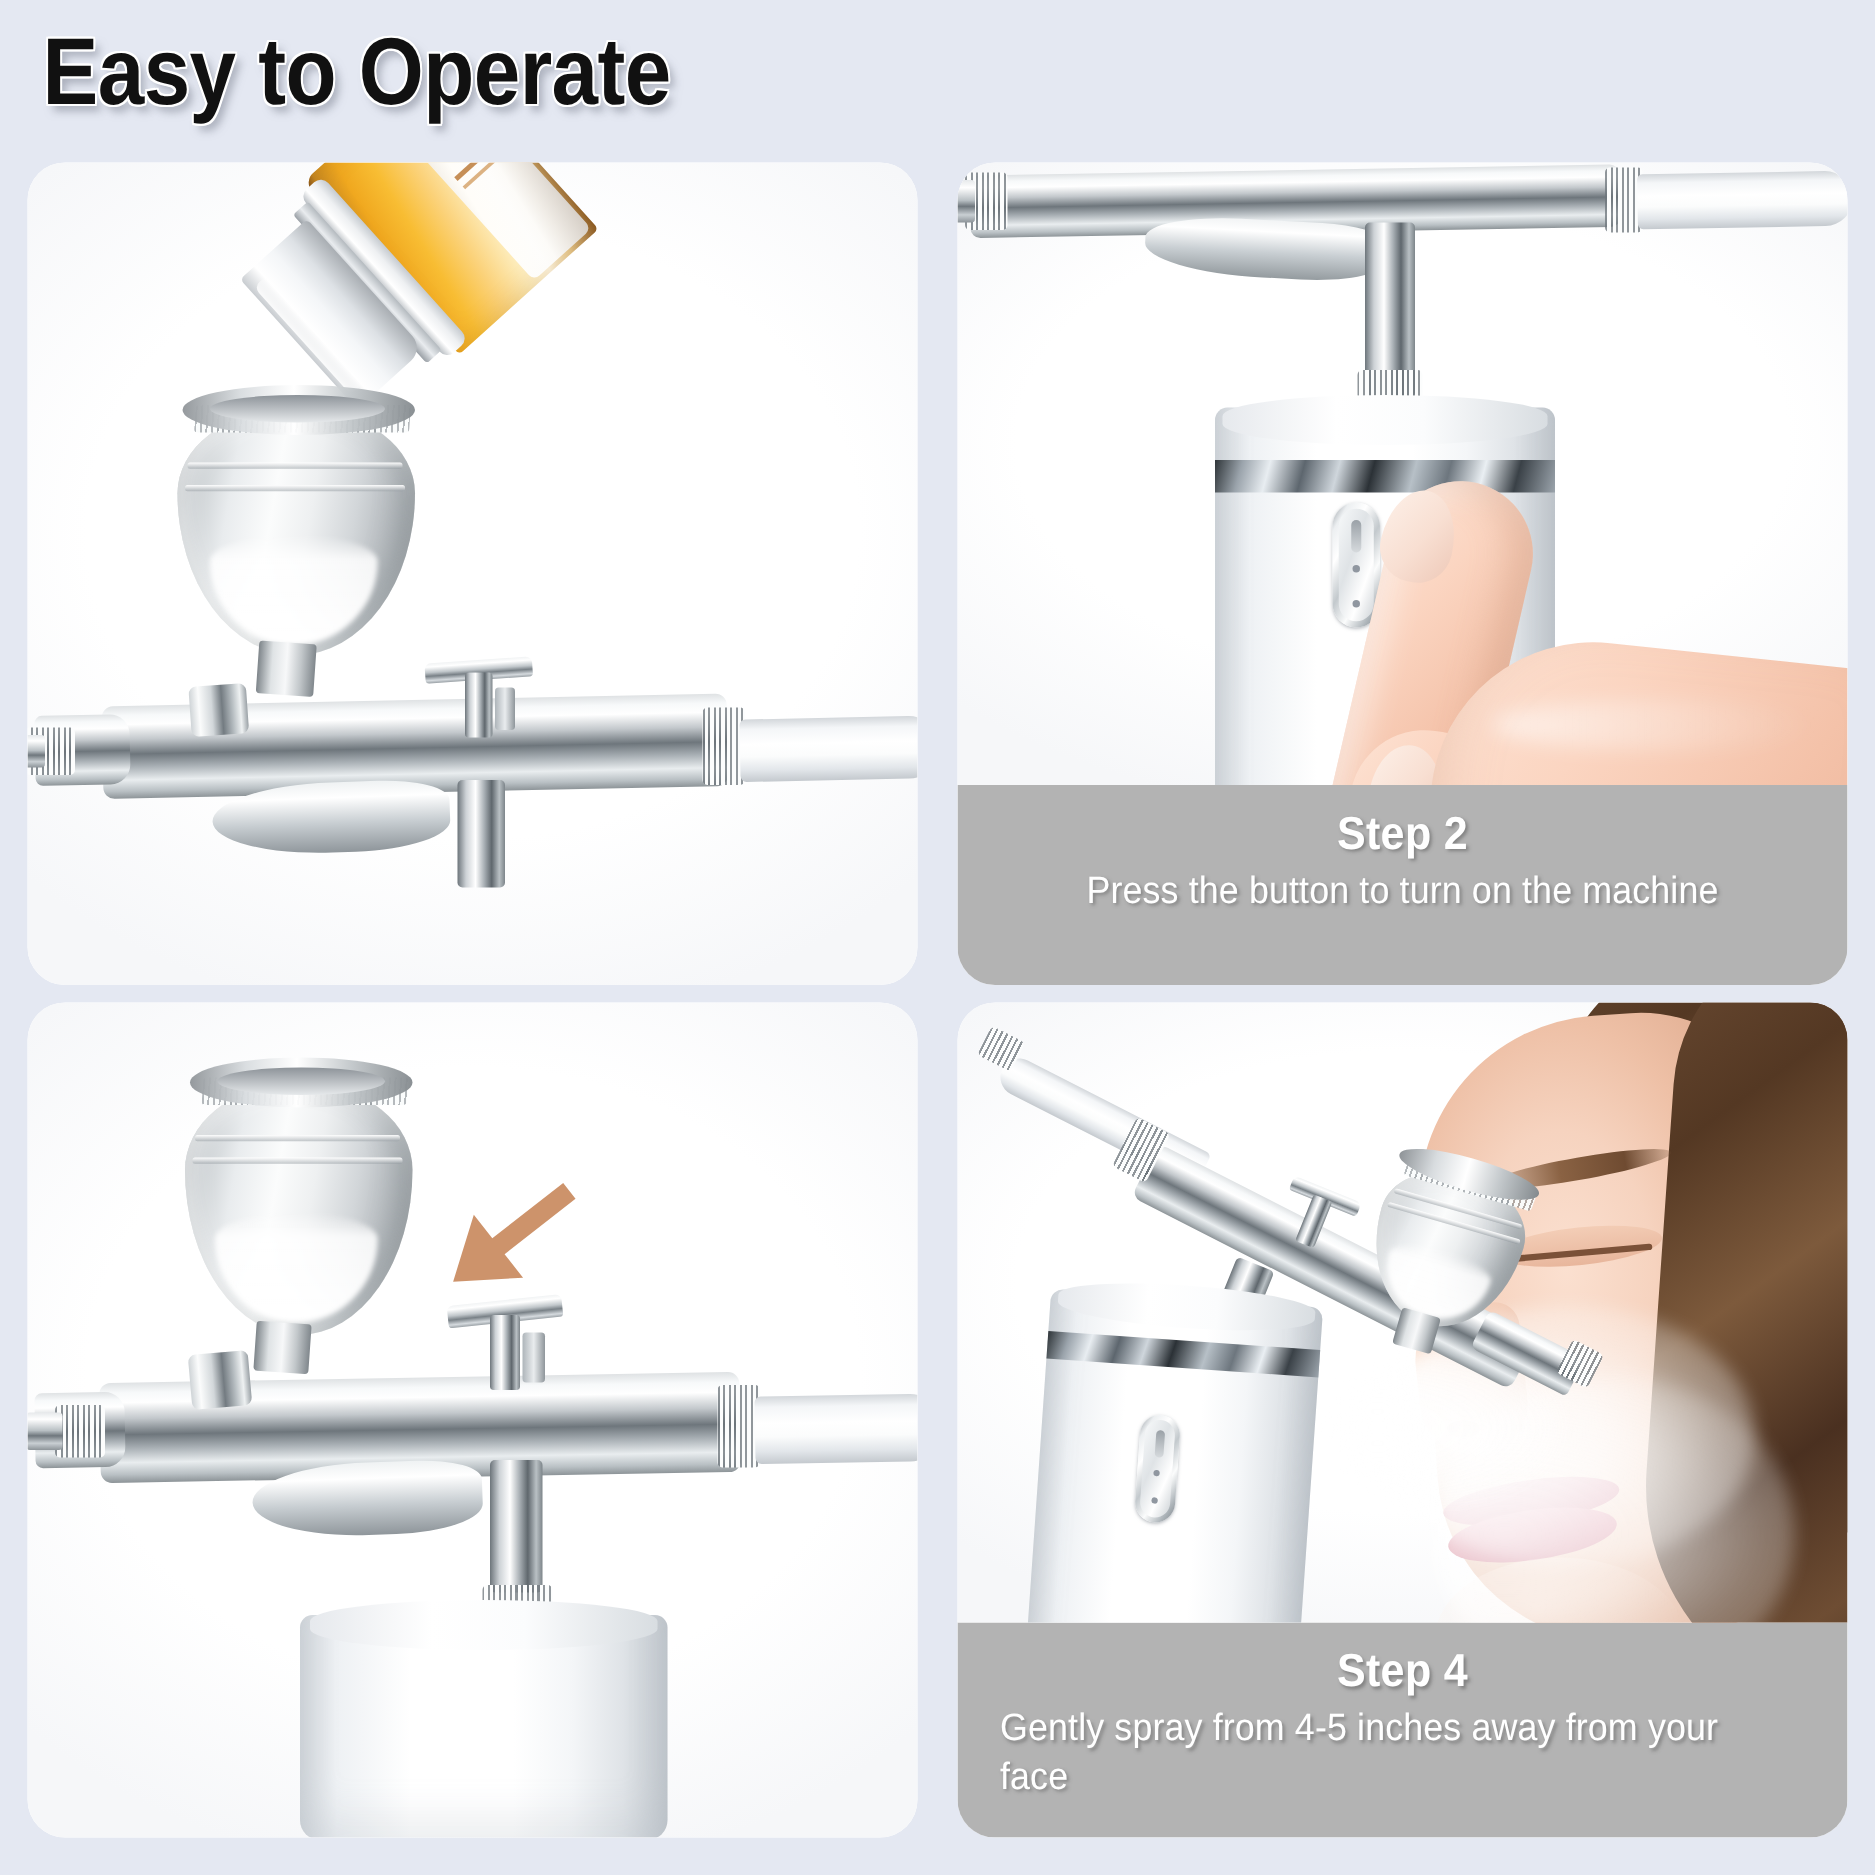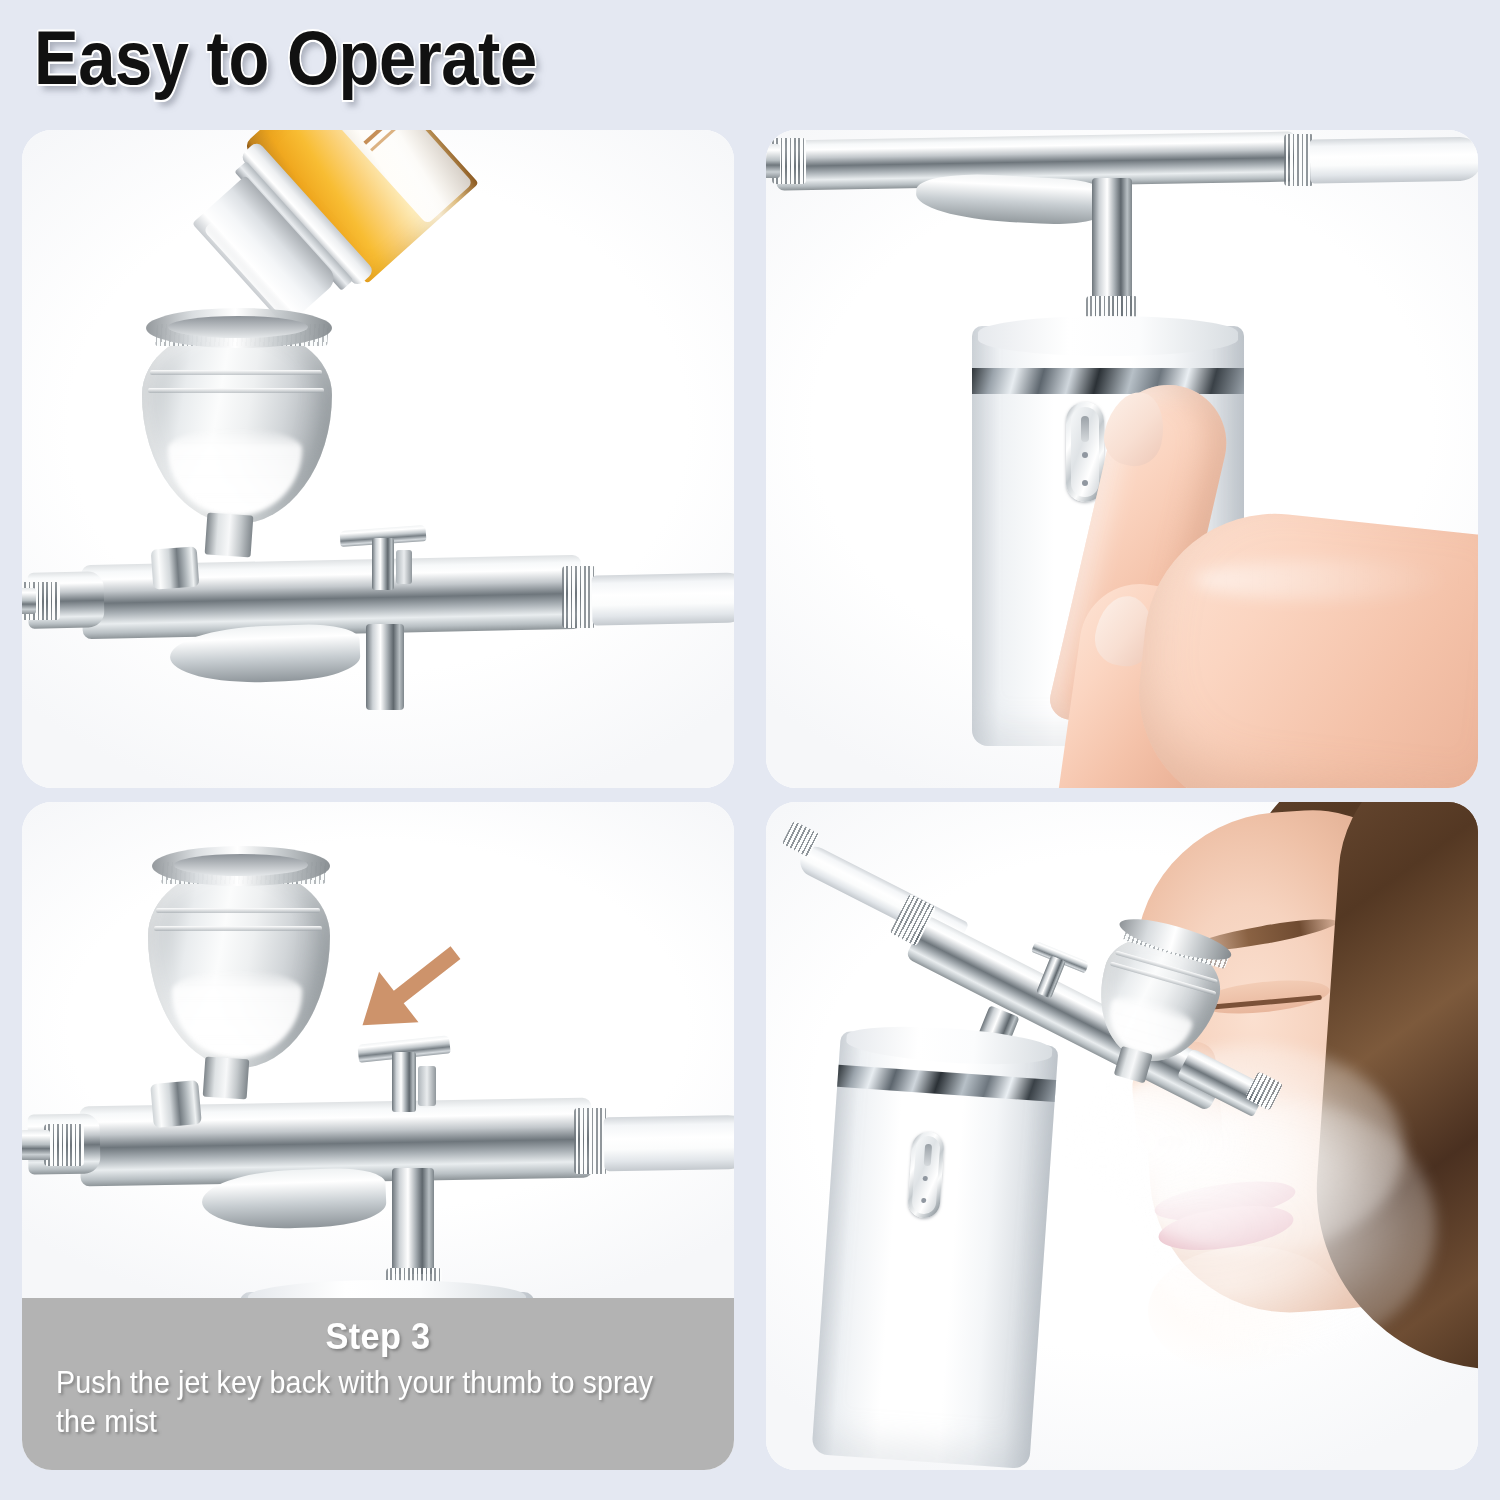--- a/index.html
+++ b/index.html
@@ -346,20 +346,24 @@
           <div class="abs nail" style="left:22px; top:22px; width:58px; height:74px; transform:rotate(13deg);"></div>
 
           <div class="abs skin-soft" style="left:-12px; top:214px; width:126px; height:230px; border-radius:60px 60px 16px 16px; transform:rotate(8deg);"></div>
           <div class="abs nail" style="left:12px; top:226px; width:58px; height:70px; transform:rotate(8deg);"></div>
 
           <div class="abs skin-soft" style="left:58px; top:150px; width:380px; height:300px; border-radius:130px 60px 40px 120px; transform:rotate(6deg); box-shadow:inset 0 -30px 50px rgba(206,152,126,0.4);"></div>
           <div class="abs" style="left:110px; top:190px; width:260px; height:40px; border-radius:50%; background:linear-gradient(90deg,rgba(255,255,255,0.55),rgba(255,255,255,0)); filter:blur(8px);"></div>
         </div>
       </div>
 
+      <div class="caption h1row">
+        <div class="step-label">Step 2</div>
+        <div class="step-desc center">Press the button to turn on the machine</div>
+      </div>
     </div>
 
     <div class="card">
       <div class="photo">
 
         <div class="abs" style="left:118px; top:40px; width:200px; height:250px;">
           <div class="abs cup-bowl" style="left:8px; top:26px; width:182px; height:200px;"></div>
           <div class="abs cup-liquid" style="left:32px; top:128px; width:130px; height:88px;"></div>
           <div class="abs cup-groove" style="left:16px; top:66px; width:164px; height:5px;"></div>
           <div class="abs cup-groove" style="left:14px; top:84px; width:168px; height:5px;"></div>
@@ -397,24 +401,20 @@
 
         <div class="abs" style="left:180px; top:368px; width:184px; height:58px; border-radius:50% 28% 38% 50%; background:linear-gradient(to bottom,#eff2f3,#ffffff 22%,#c8ced2 58%,#8f969b 100%); transform:rotate(-2deg);"></div>
 
         <div class="abs base-cyl" style="left:218px; top:490px; width:294px; height:180px;">
           <div class="abs base-top" style="left:8px; top:-12px; width:278px; height:40px;"></div>
 
         </div>
 
       </div>
 
-      <div class="caption h2row">
-        <div class="step-label">Step 3</div>
-        <div class="step-desc">Push the jet key back with your thumb to spray the mist</div>
-      </div>
     </div>
 
     <div class="card">
       <div class="photo">
 
         <div class="abs" style="left:352px; top:-26px; width:420px; height:700px; overflow:hidden;">
           <div class="abs hair" style="left:108px; top:-40px; width:340px; height:480px; border-radius:190px 150px 60px 120px; transform:rotate(6deg);"></div>
           <div class="abs face-skin" style="left:24px; top:36px; width:300px; height:500px; border-radius:150px 120px 110px 140px; transform:rotate(-4deg);"></div>
           <div class="abs hair" style="left:208px; top:-30px; width:260px; height:620px; border-radius:130px 90px 80px 180px; transform:rotate(4deg);"></div>
 
@@ -473,16 +473,20 @@
           <div class="abs base-chrome-band" style="left:0px; top:34px; width:218px; height:22px;"></div>
         </div>
         <div class="abs power-btn" style="left:144px; top:330px; width:32px; height:86px; transform:rotate(4deg);">
           <div class="abs power-inner" style="left:4px; top:4px; width:24px; height:78px;"></div>
           <div class="abs power-slot" style="left:13px; top:12px; width:7px; height:22px;"></div>
           <div class="abs power-dot" style="left:13px; top:44px; width:5px; height:5px;"></div>
           <div class="abs power-dot" style="left:13px; top:66px; width:5px; height:5px;"></div>
         </div>
       </div>
 
+      <div class="caption h2row">
+        <div class="step-label">Step 4</div>
+        <div class="step-desc">Gently spray from 4-5 inches away from your face</div>
+      </div>
     </div>
 
   </div>
 </div>
 
 </body></html>

